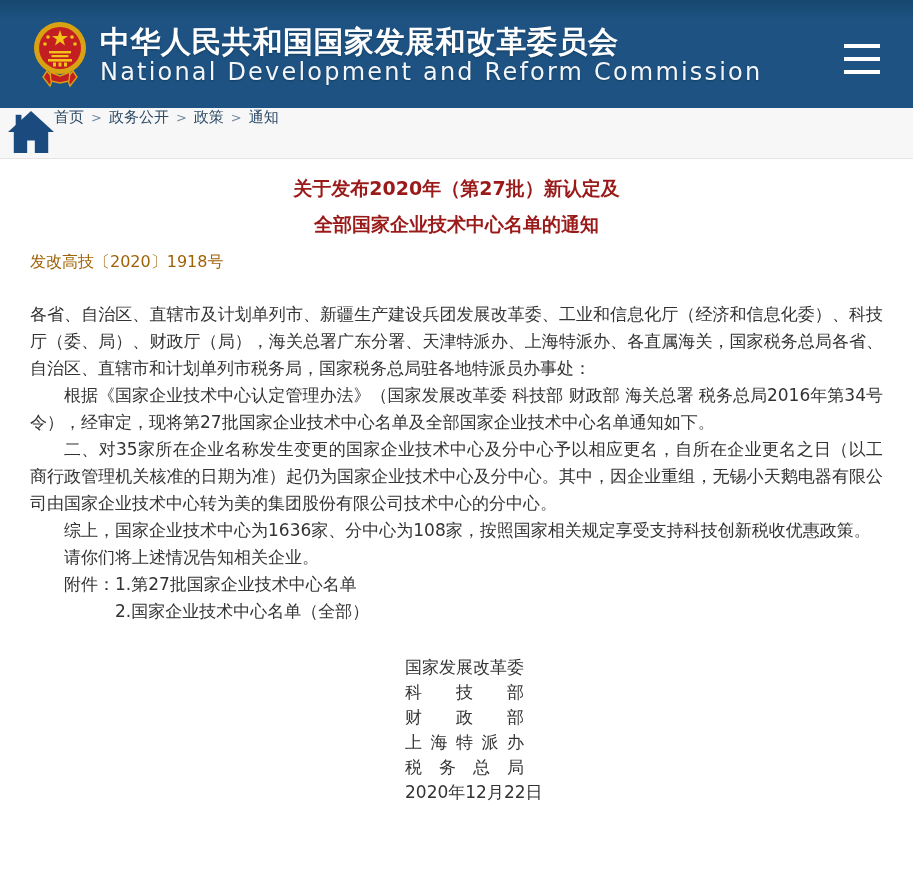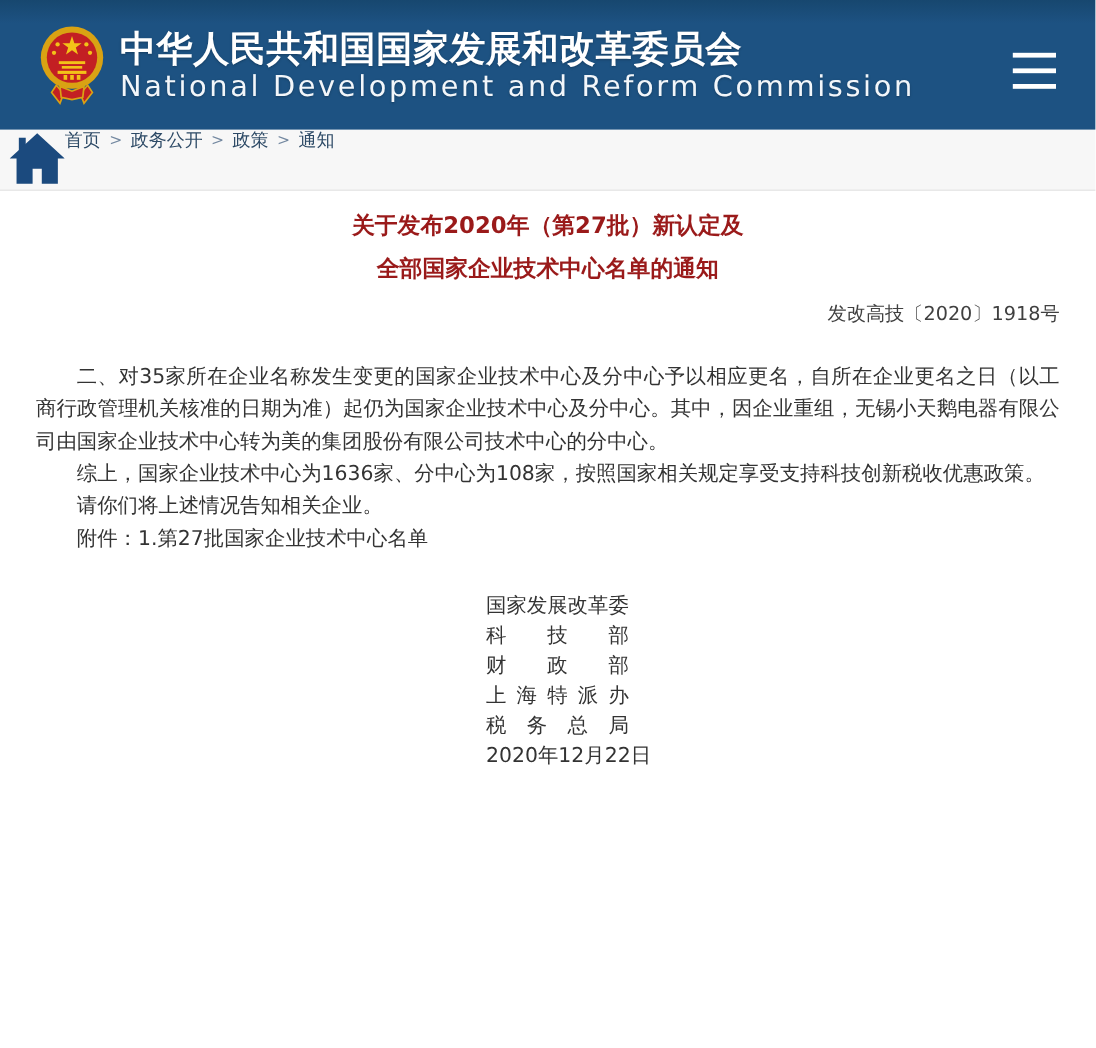--- a/index.html
+++ b/index.html
@@ -66,23 +66,23 @@
   .doc-wrap { padding: 8px 30px 0 30px; }
   .doc-title {
     text-align: center;
     color: #9a1a1a;
     font-size: 19px;
     font-weight: bold;
     line-height: 36px;
     margin-top: 3px;
   }
   .doc-number {
-    text-align: right;
+    text-align: left;
     font-size: 16px;
-    color: #404040;
+    color: #a16207;
     margin-top: 8px;
     line-height: 24px;
   }
   .doc-body {
     margin-top: 27px;
     font-size: 17px;
     line-height: 27px;
     color: #333333;
     text-align: justify;
   }
@@ -167,24 +167,27 @@
 </nav>
 
 <main class="doc-wrap">
   <h1 class="doc-title">
     <div>关于发布2020年（第27批）新认定及</div>
     <div>全部国家企业技术中心名单的通知</div>
   </h1>
   <div class="doc-number">发改高技〔2020〕1918号</div>
 
   <div class="doc-body">
+    <p>各省、自治区、直辖市及计划单列市、新疆生产建设兵团发展改革委、工业和信息化厅（经济和信息化委）、科技厅（委、局）、财政厅（局），海关总署广东分署、天津特派办、上海特派办、各直属海关，国家税务总局各省、自治区、直辖市和计划单列市税务局，国家税务总局驻各地特派员办事处：</p>
+    <p class="indent">根据《国家企业技术中心认定管理办法》（国家发展改革委 科技部 财政部 海关总署 税务总局2016年第34号令），经审定，现将第27批国家企业技术中心名单及全部国家企业技术中心名单通知如下。</p>
     <p class="indent">二、对35家所在企业名称发生变更的国家企业技术中心及分中心予以相应更名，自所在企业更名之日（以工商行政管理机关核准的日期为准）起仍为国家企业技术中心及分中心。其中，因企业重组，无锡小天鹅电器有限公司由国家企业技术中心转为美的集团股份有限公司技术中心的分中心。</p>
     <p class="indent">综上，国家企业技术中心为1636家、分中心为108家，按照国家相关规定享受支持科技创新税收优惠政策。</p>
     <p class="indent">请你们将上述情况告知相关企业。</p>
     <p class="indent">附件：1.第27批国家企业技术中心名单</p>
+    <p class="indent-deep">2.国家企业技术中心名单（全部）</p>
   </div>
 
   <div class="signature">
     <div class="sig-line">国家发展改革委</div>
     <div class="sig-line">科技部</div>
     <div class="sig-line">财政部</div>
     <div class="sig-line">上海特派办</div>
     <div class="sig-line">税务总局</div>
     <div class="sig-line sig-date">2020年12月22日</div>
   </div>

